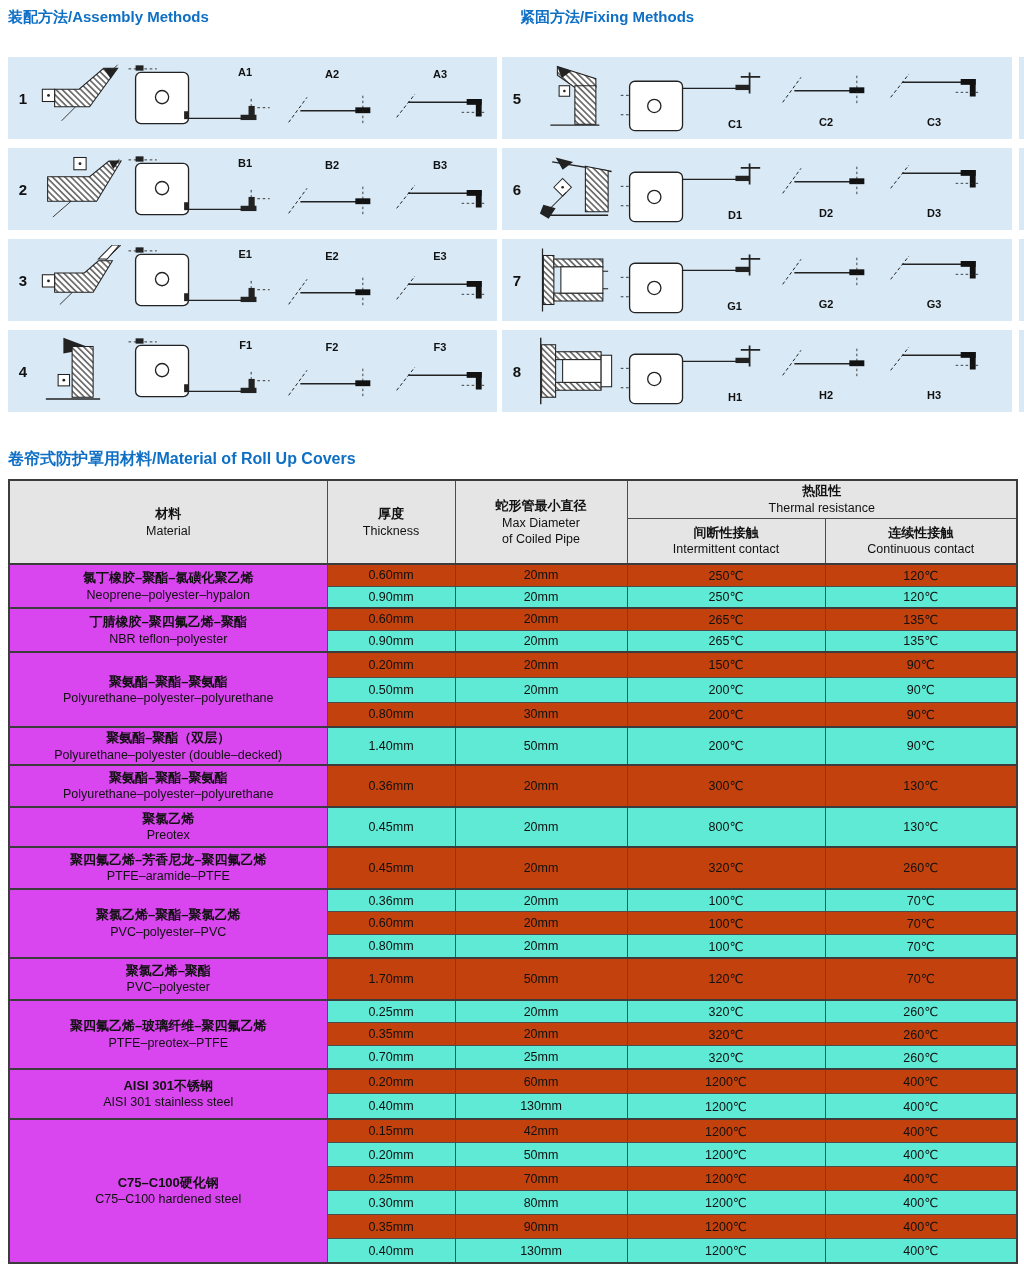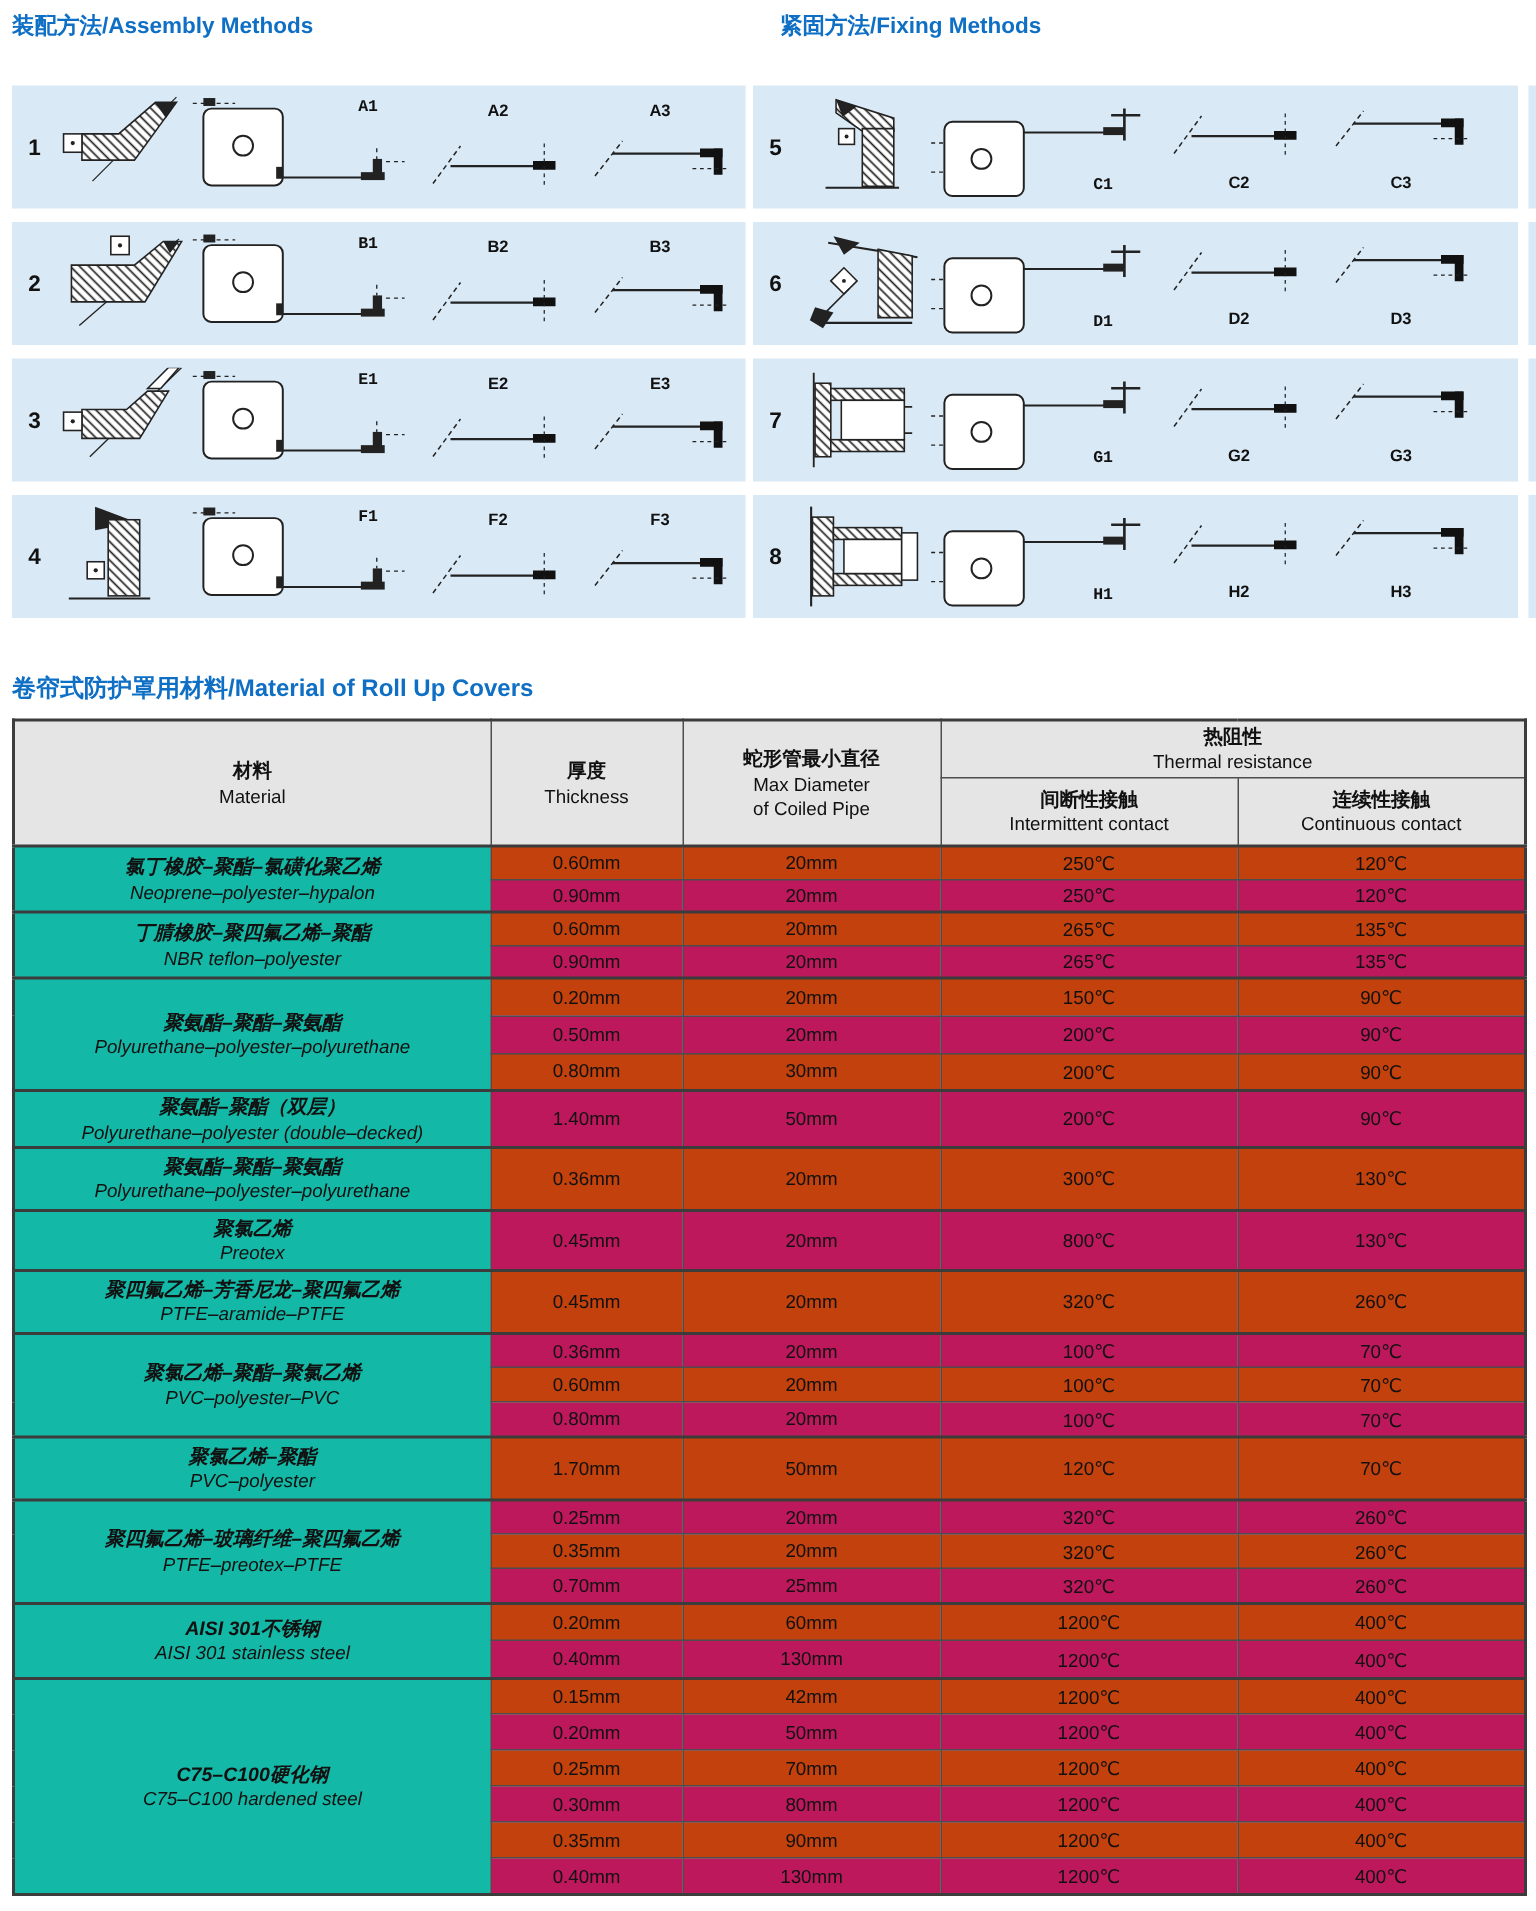--- a/index.html
+++ b/index.html
@@ -13,21 +13,21 @@
   }
   #assembly-col{position:absolute;left:8px;top:57px;width:489px;}
   #fixing-col{position:absolute;left:502px;top:57px;width:510px;}
   .panel{
     height:82px;margin-bottom:9px;background:#d9e9f5;display:flex;align-items:center;
     position:relative;
   }
   .num{width:30px;text-align:center;font-weight:bold;font-size:15px;flex:0 0 auto;}
   .clamp{width:84px;height:70px;flex:0 0 auto;}
   .slot{position:relative;height:82px;flex:0 0 auto;display:flex;align-items:center;justify-content:center;}
-  .box-slot{width:156px;font-family:Liberation Mono, monospace;}
+  .box-slot{width:156px;}
   .box-slot svg{width:150px;height:74px;}
   .pipe-slot{width:108px;}
   .pipe-slot svg{width:100px;height:44px;}
   .dlab{font-size:11px;font-weight:bold;position:absolute;white-space:nowrap;}
   .col-left .box-slot .dlab{top:9px;right:26px;}
   .col-left .pipe-slot .dlab{top:11px;left:50%;transform:translateX(-50%);}
   .col-left .pipe-slot svg{margin-top:22px;}
   .col-right .box-slot .dlab{bottom:9px;right:30px;}
   .col-right .pipe-slot .dlab{bottom:11px;left:50%;transform:translateX(-50%);}
   .col-right .pipe-slot svg{margin-bottom:18px;}
@@ -37,23 +37,23 @@
   #mat-table{
     position:absolute;left:8px;top:479px;width:1008px;border-collapse:collapse;
     border:2px solid #3c3c3c;table-layout:fixed;
   }
   #mat-table th,#mat-table td{border:1px solid #4d4d4d;padding:1px 4px;text-align:center;vertical-align:middle;}
   #mat-table thead{border-bottom:2px solid #3c3c3c;}
   #mat-table thead th{background:#e5e5e5;font-weight:normal;}
   #mat-table tbody.group{border-top:2px solid #3c3c3c;}
   .cn{font-size:13px;font-weight:bold;line-height:1.35;}
   .en{font-size:12.5px;font-weight:normal;line-height:1.3;}
-  td.mat{background:#14b8a6;font-style:italic;}
+  td.mat{background:#d946ef;}
   td.val{font-size:12.5px;}
-  tr.b td.val{background:#be185d;}
+  tr.b td.val{background:#5eead4;}
   tr.w td.val{background:#c2410c;}
   .h22{height:22px}.h23{height:23px}.h24{height:24px}.h25{height:25px}
   .h38{height:26px}.h40{height:40px}.h42{height:42px}
   .hr1{height:38px}.hr2{height:46px}
   .hidden-defs{position:absolute;width:0;height:0;overflow:hidden;}
 </style>
 </head>
 <body>
 
 <svg class="hidden-defs" aria-hidden="true">

